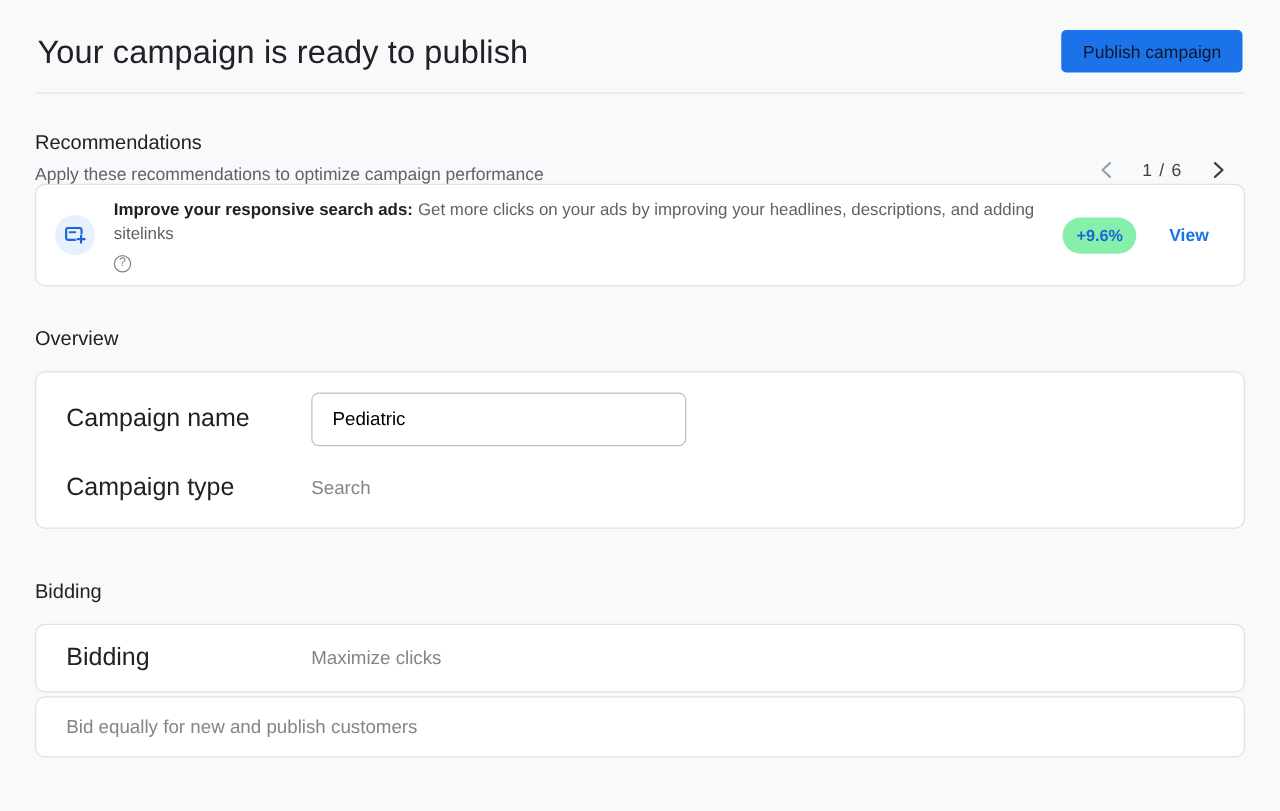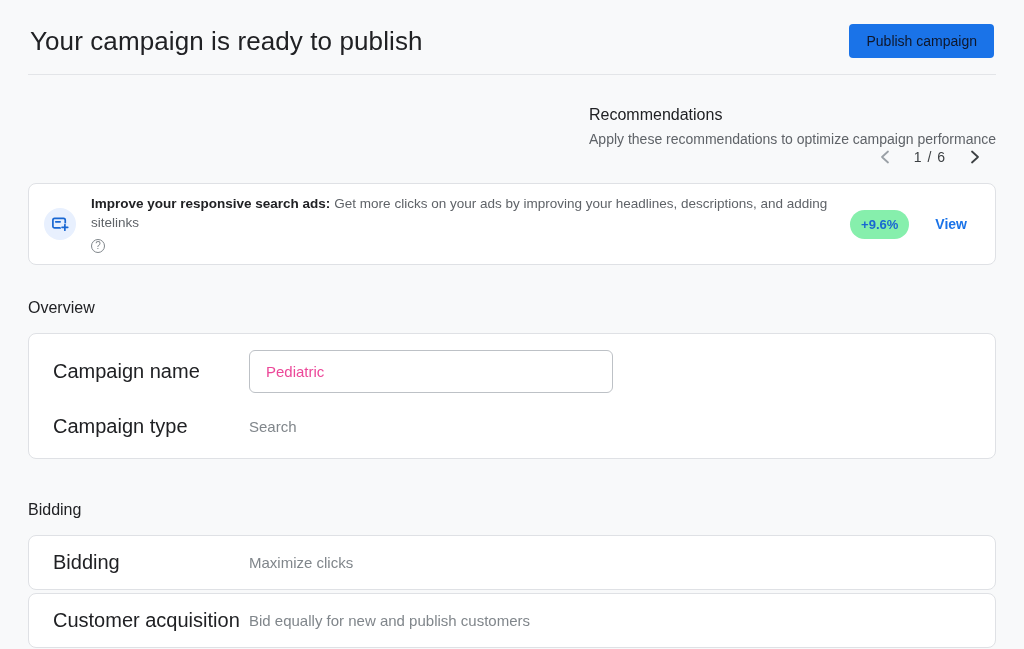--- a/index.html
+++ b/index.html
@@ -23,27 +23,26 @@
     font-size: 14px; font-weight: 400; padding: 9px 17px; cursor: pointer;
   }
   .header-divider { height: 1px; background: #e3e5e8; }
 
   
   .section-title { font-size: 16px; font-weight: 400; color: #202124; }
   .section-sub { font-size: 14px; color: #5f6368; margin-top: 7px; }
 
   
   .recs { margin-top: 31px; }
-  .recs-head { display: flex; justify-content: space-between; align-items: flex-end; flex-direction: column; }
+  .recs-head { display: flex; justify-content: space-between; align-items: flex-end; }
   .pager { display: flex; align-items: center; gap: 18px; padding-bottom: 1px; padding-right: 12px; }
   .pager-count { font-size: 14px; color: #3c4043; letter-spacing: 1px; }
   .chev { width: 20px; height: 20px; display: inline-flex; cursor: pointer; }
 
   .rec-card {
-    margin-top: 15px;
     background: #ffffff; border: 1px solid #dfe1e5; border-radius: 8px;
     display: flex; align-items: center;
     padding: 10px 18px 10px 15px; min-height: 58px;
   }
   .rec-icon-wrap {
     width: 32px; height: 32px; border-radius: 50%; background: #e8f0fe;
     display: flex; align-items: center; justify-content: center; flex: none;
   }
   .rec-body { flex: 1; margin-left: 15px; margin-right: 12px; font-size: 13.5px; line-height: 19px; }
   .rec-bold { font-weight: 700; color: #202124; margin-right: 4px; }
@@ -71,23 +70,23 @@
     background: #ffffff; border: 1px solid #dfe1e5; border-radius: 8px;
   }
   .card + .card { margin-top: 3px; }
   .row { display: flex; align-items: center; padding: 12px 24px; }
   .row-label { width: 196px; flex: none; font-size: 20px; font-weight: 500; color: #202124; }
   .row-value { font-size: 15px; color: #80868b; }
   .row-input-row { padding: 16px 24px 12px 24px; }
   .row-type-row { padding: 10px 24px 20px 24px; }
   .row-single { padding: 15px 24px; }
   .name-input {
-    width: 364px; height: 43px; border: 1px solid #bdc1c6; border-radius: 6px;
+    width: 300px; height: 43px; border: 1px solid #bdc1c6; border-radius: 6px;
     padding: 0 16px; font-family: "Liberation Sans", sans-serif;
-    font-size: 15px; color: #ec4899; background: #ffffff; outline: none;
+    font-size: 15px; color: #000000; background: #ffffff; outline: none;
   }
 </style>
 </head>
 <body>
 
 <div class="page">
 
   <div class="header">
     <h1 class="page-title">Your campaign is ready to publish</h1>
     <button class="publish-btn">Publish campaign</button>
@@ -156,20 +155,19 @@
     <div class="section-title">Bidding</div>
     <div class="cards">
       <div class="card">
         <div class="row row-single">
           <span class="row-label">Bidding</span>
           <span class="row-value">Maximize clicks</span>
         </div>
       </div>
       <div class="card">
         <div class="row row-single">
-          <span class="row-label">Customer acquisition</span>
           <span class="row-value">Bid equally for new and publish customers</span>
         </div>
       </div>
     </div>
   </div>
 
 </div>
 
 </body></html>

